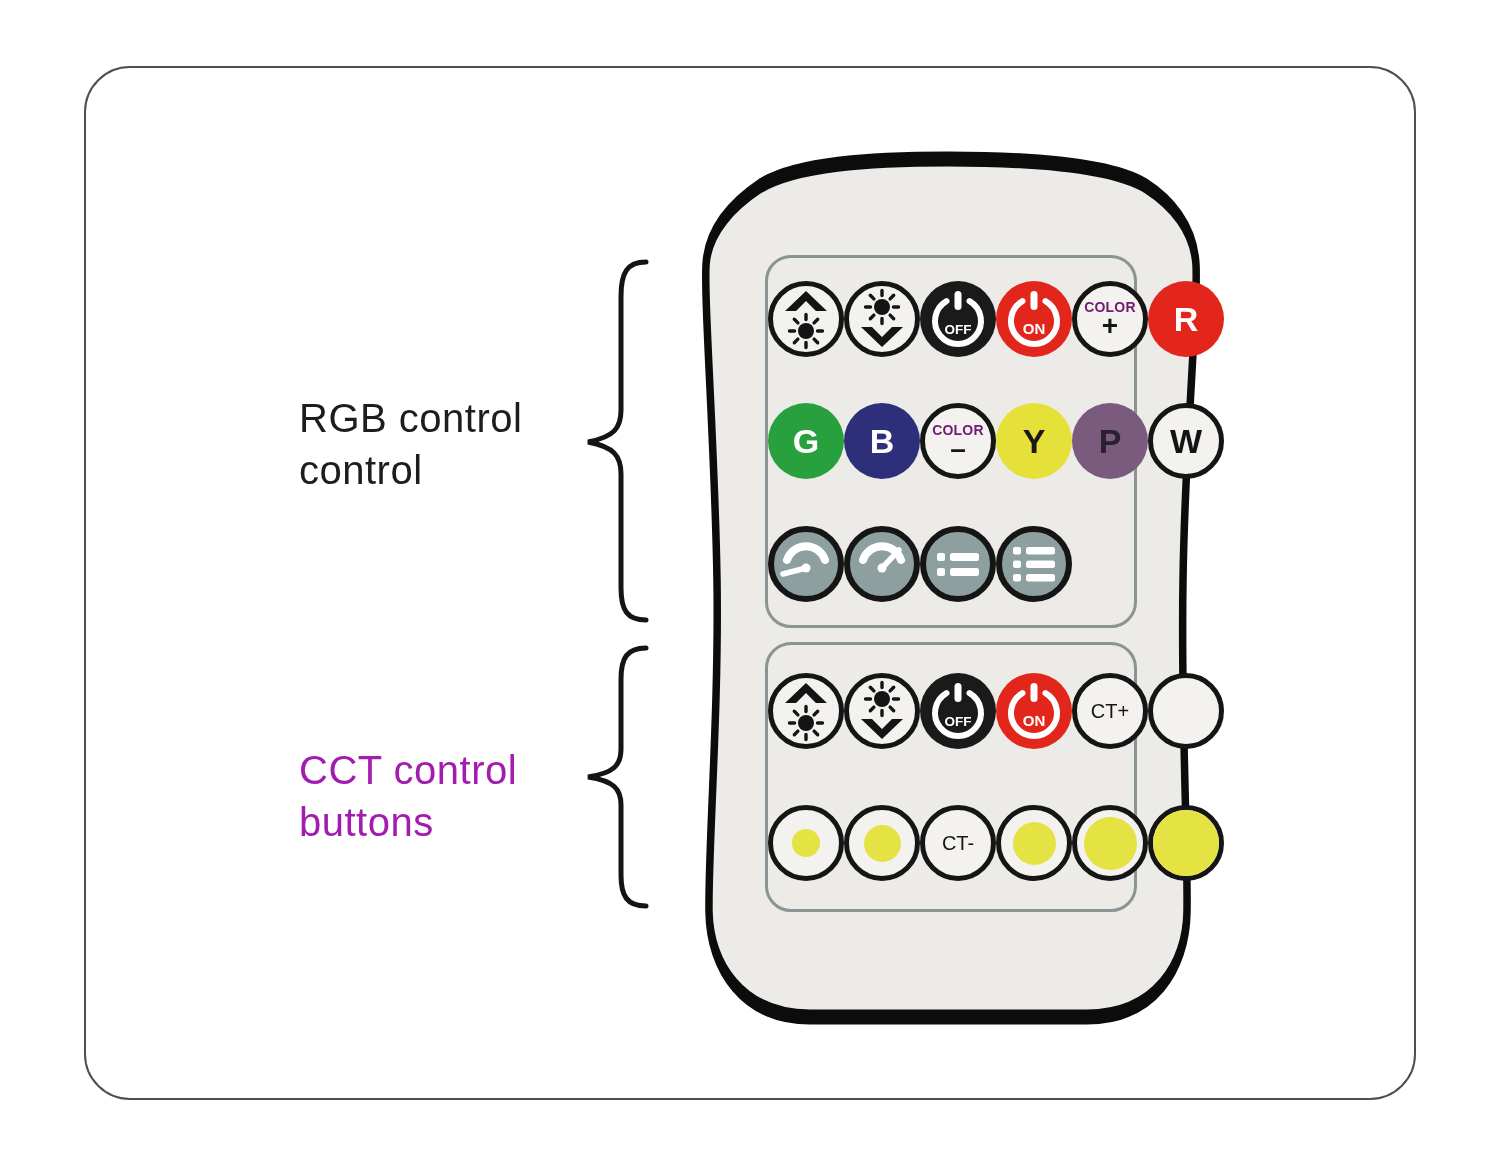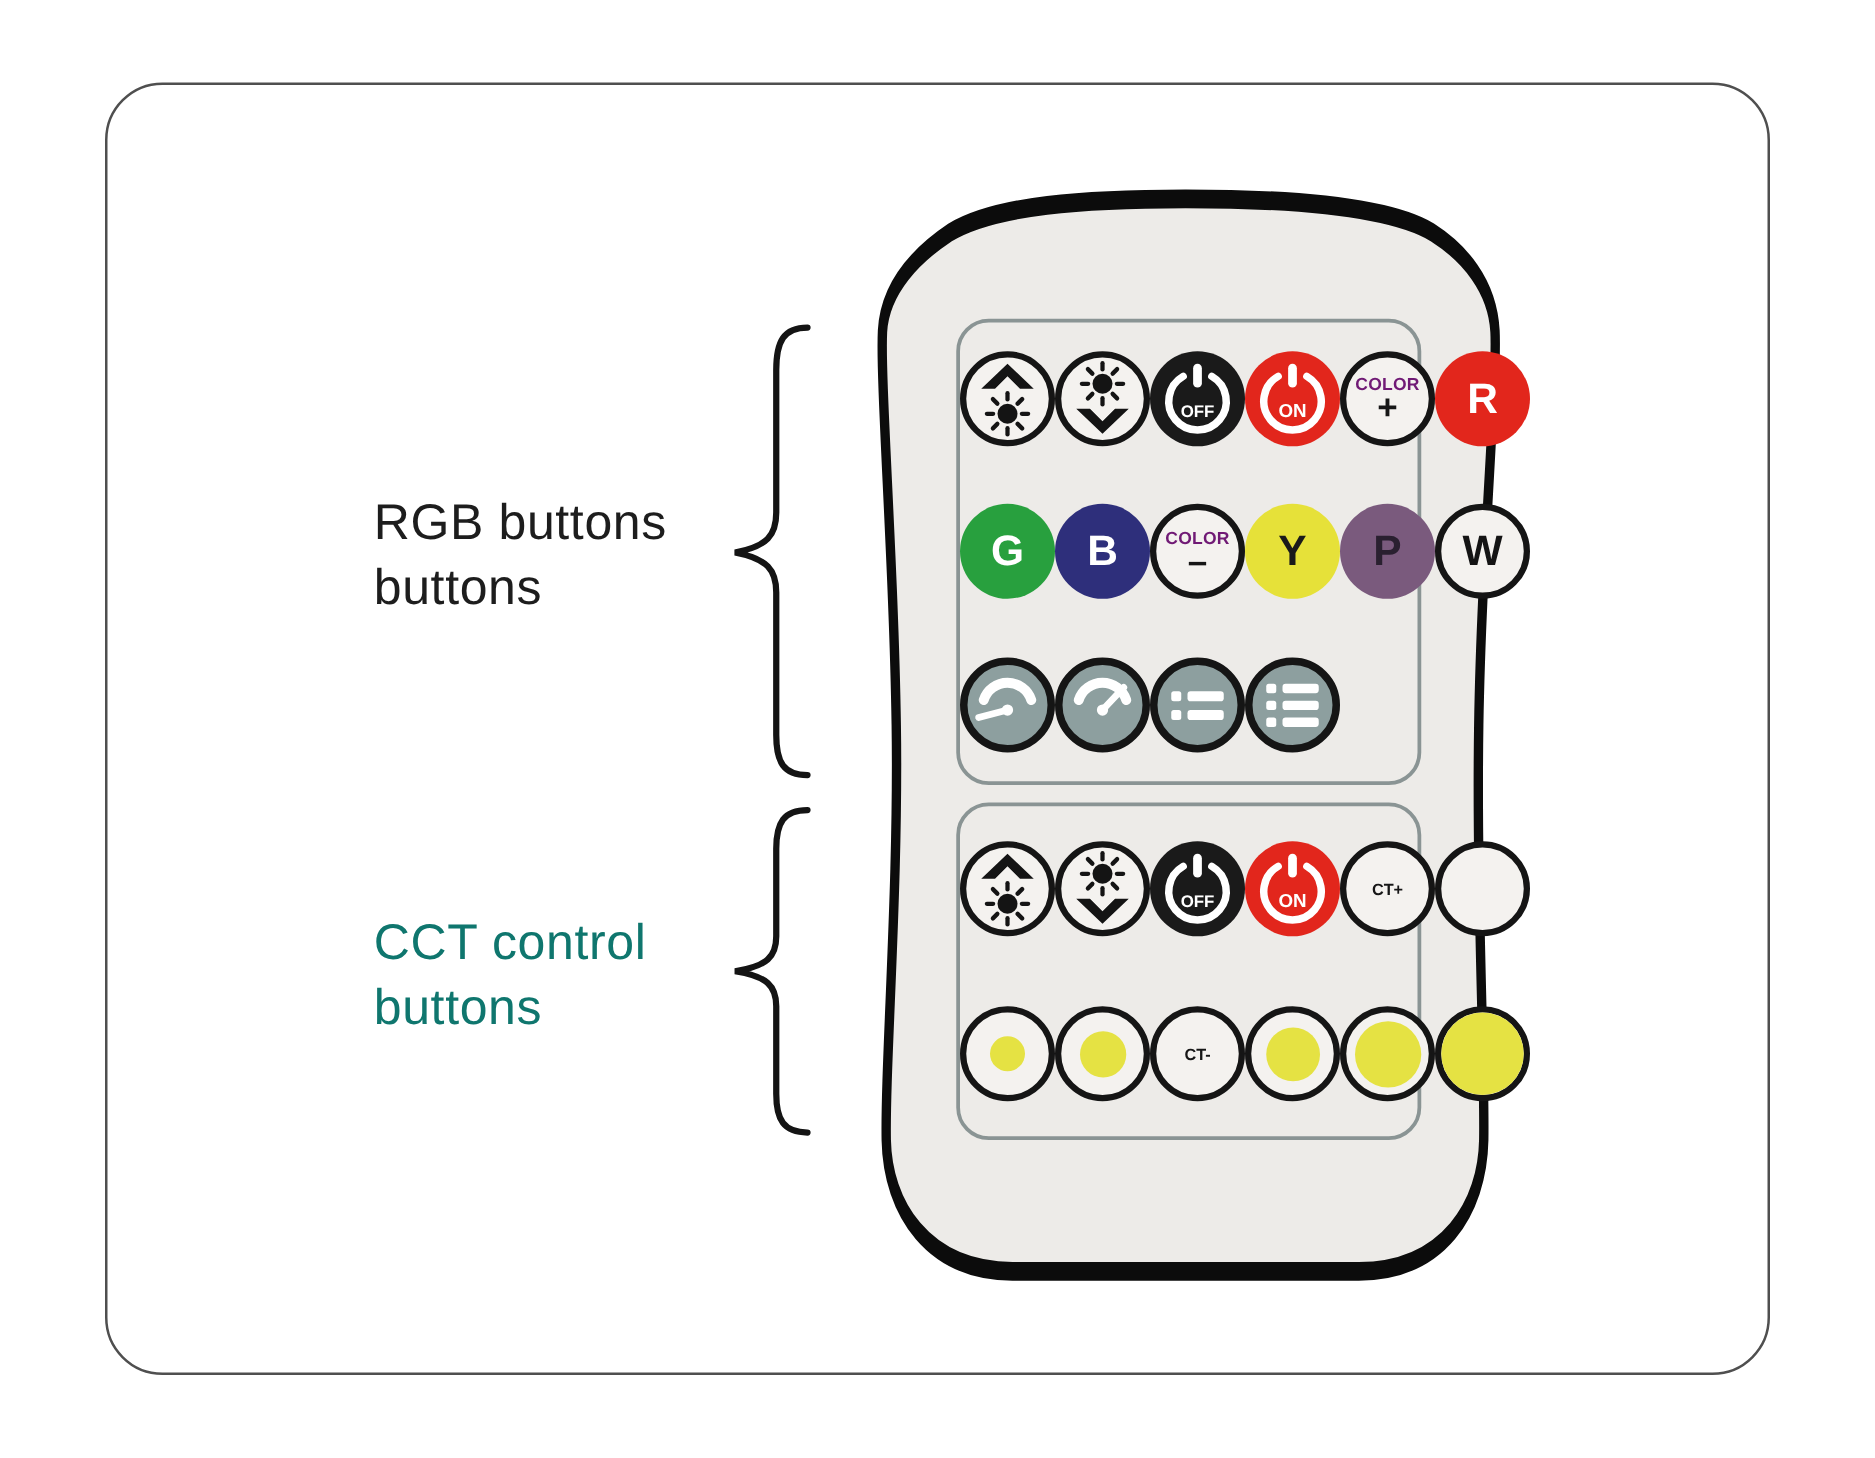--- a/index.html
+++ b/index.html
@@ -18,35 +18,35 @@
   .remote-outline{position:absolute;left:0;top:0;width:505px;height:880px;}
   .panel{position:absolute;border:3px solid #8a9494;border-radius:26px;box-sizing:border-box;
          display:grid;grid-template-columns:repeat(6,1fr);place-items:center;}
   .panel-rgb{left:69px;top:105px;width:372px;height:373px;}
   .panel-cct{left:69px;top:492px;width:372px;height:270px;}
   .btn{position:relative;width:76px;height:76px;border-radius:50%;box-sizing:border-box;
        display:flex;align-items:center;justify-content:center;flex-direction:column;
        background:#f4f2ef;}
   .btn svg{display:block;}
   .btn .letter{font-weight:bold;font-size:34px;line-height:1;}
-  .btn .small-label{font-weight:bold;font-size:13px;line-height:1;color:#161616;letter-spacing:0;}
+  .btn .small-label{font-weight:normal;font-size:20px;line-height:1;color:#161616;letter-spacing:0;}
   .btn .stack1{font-weight:bold;font-size:14px;line-height:1;color:#701a75;letter-spacing:0.2px;}
   .btn .stack2{font-weight:bold;font-size:28px;line-height:0.8;color:#161616;margin-top:1px;}
   .btn .dot{border-radius:50%;}
   .powersvg{position:absolute;left:0;top:0;}
 </style>
 </head>
 <body>
 
 <div class="scene">
 
   <div class="frame" style="border-color: rgb(79, 79, 79);"></div>
 
-  <div class="label label-rgb" style="color: rgb(29, 29, 29);">RGB buttons buttons</div>
-  <div class="label label-cct" style="color: #0f766e;">CCT control buttons</div>
+  <div class="label label-rgb" style="color: rgb(29, 29, 29);">RGB control control</div>
+  <div class="label label-cct" style="color: #a21caf; margin-top: 16px;">CCT control buttons</div>
 
   <svg class="brace brace-rgb" width="66" height="366" viewBox="0 0 66 366">
     <path d="M 63,4 C 44,4 38,15 38,38 L 38,152 C 38,170 31,179 5,184 C 31,189 38,198 38,216 L 38,330 C 38,352 44,362 63,362" fill="none" stroke="#141414" stroke-width="5" stroke-linecap="round"></path>
   </svg>
 
   <svg class="brace brace-cct" width="66" height="266" viewBox="0 0 66 266">
     <path d="M 63,4 C 44,4 38,14 38,35 L 38,105 C 38,121 31,129 5,133 C 31,137 38,145 38,161 L 38,231 C 38,252 44,262 63,262" fill="none" stroke="#141414" stroke-width="5" stroke-linecap="round"></path>
   </svg>
 
   <div class="remote">

